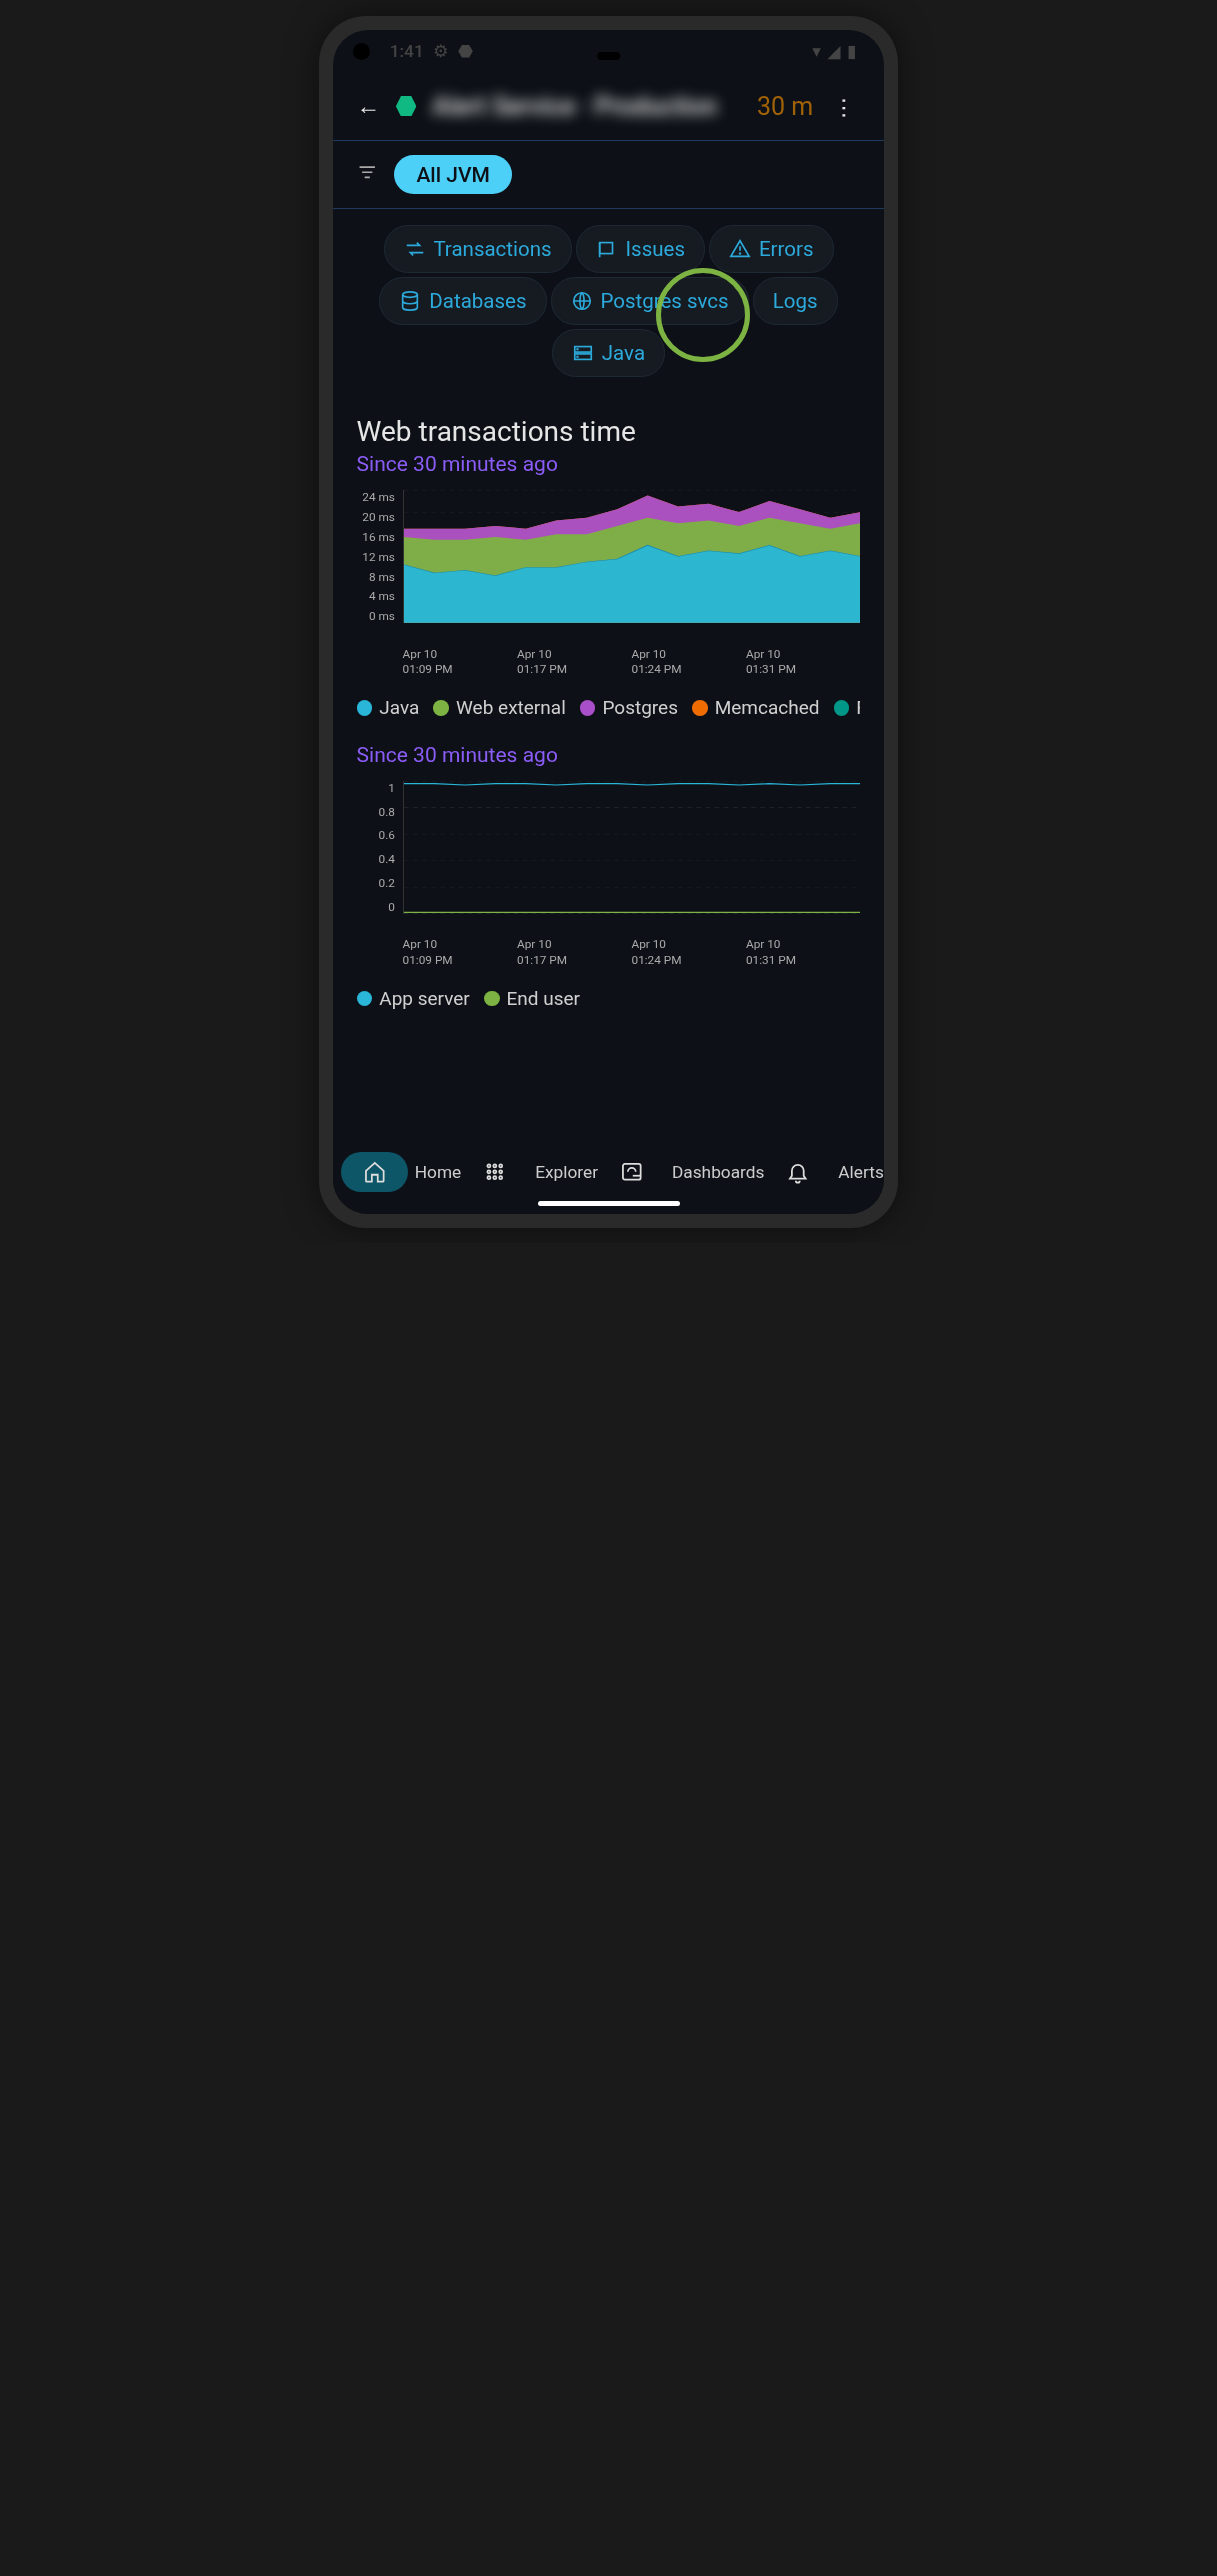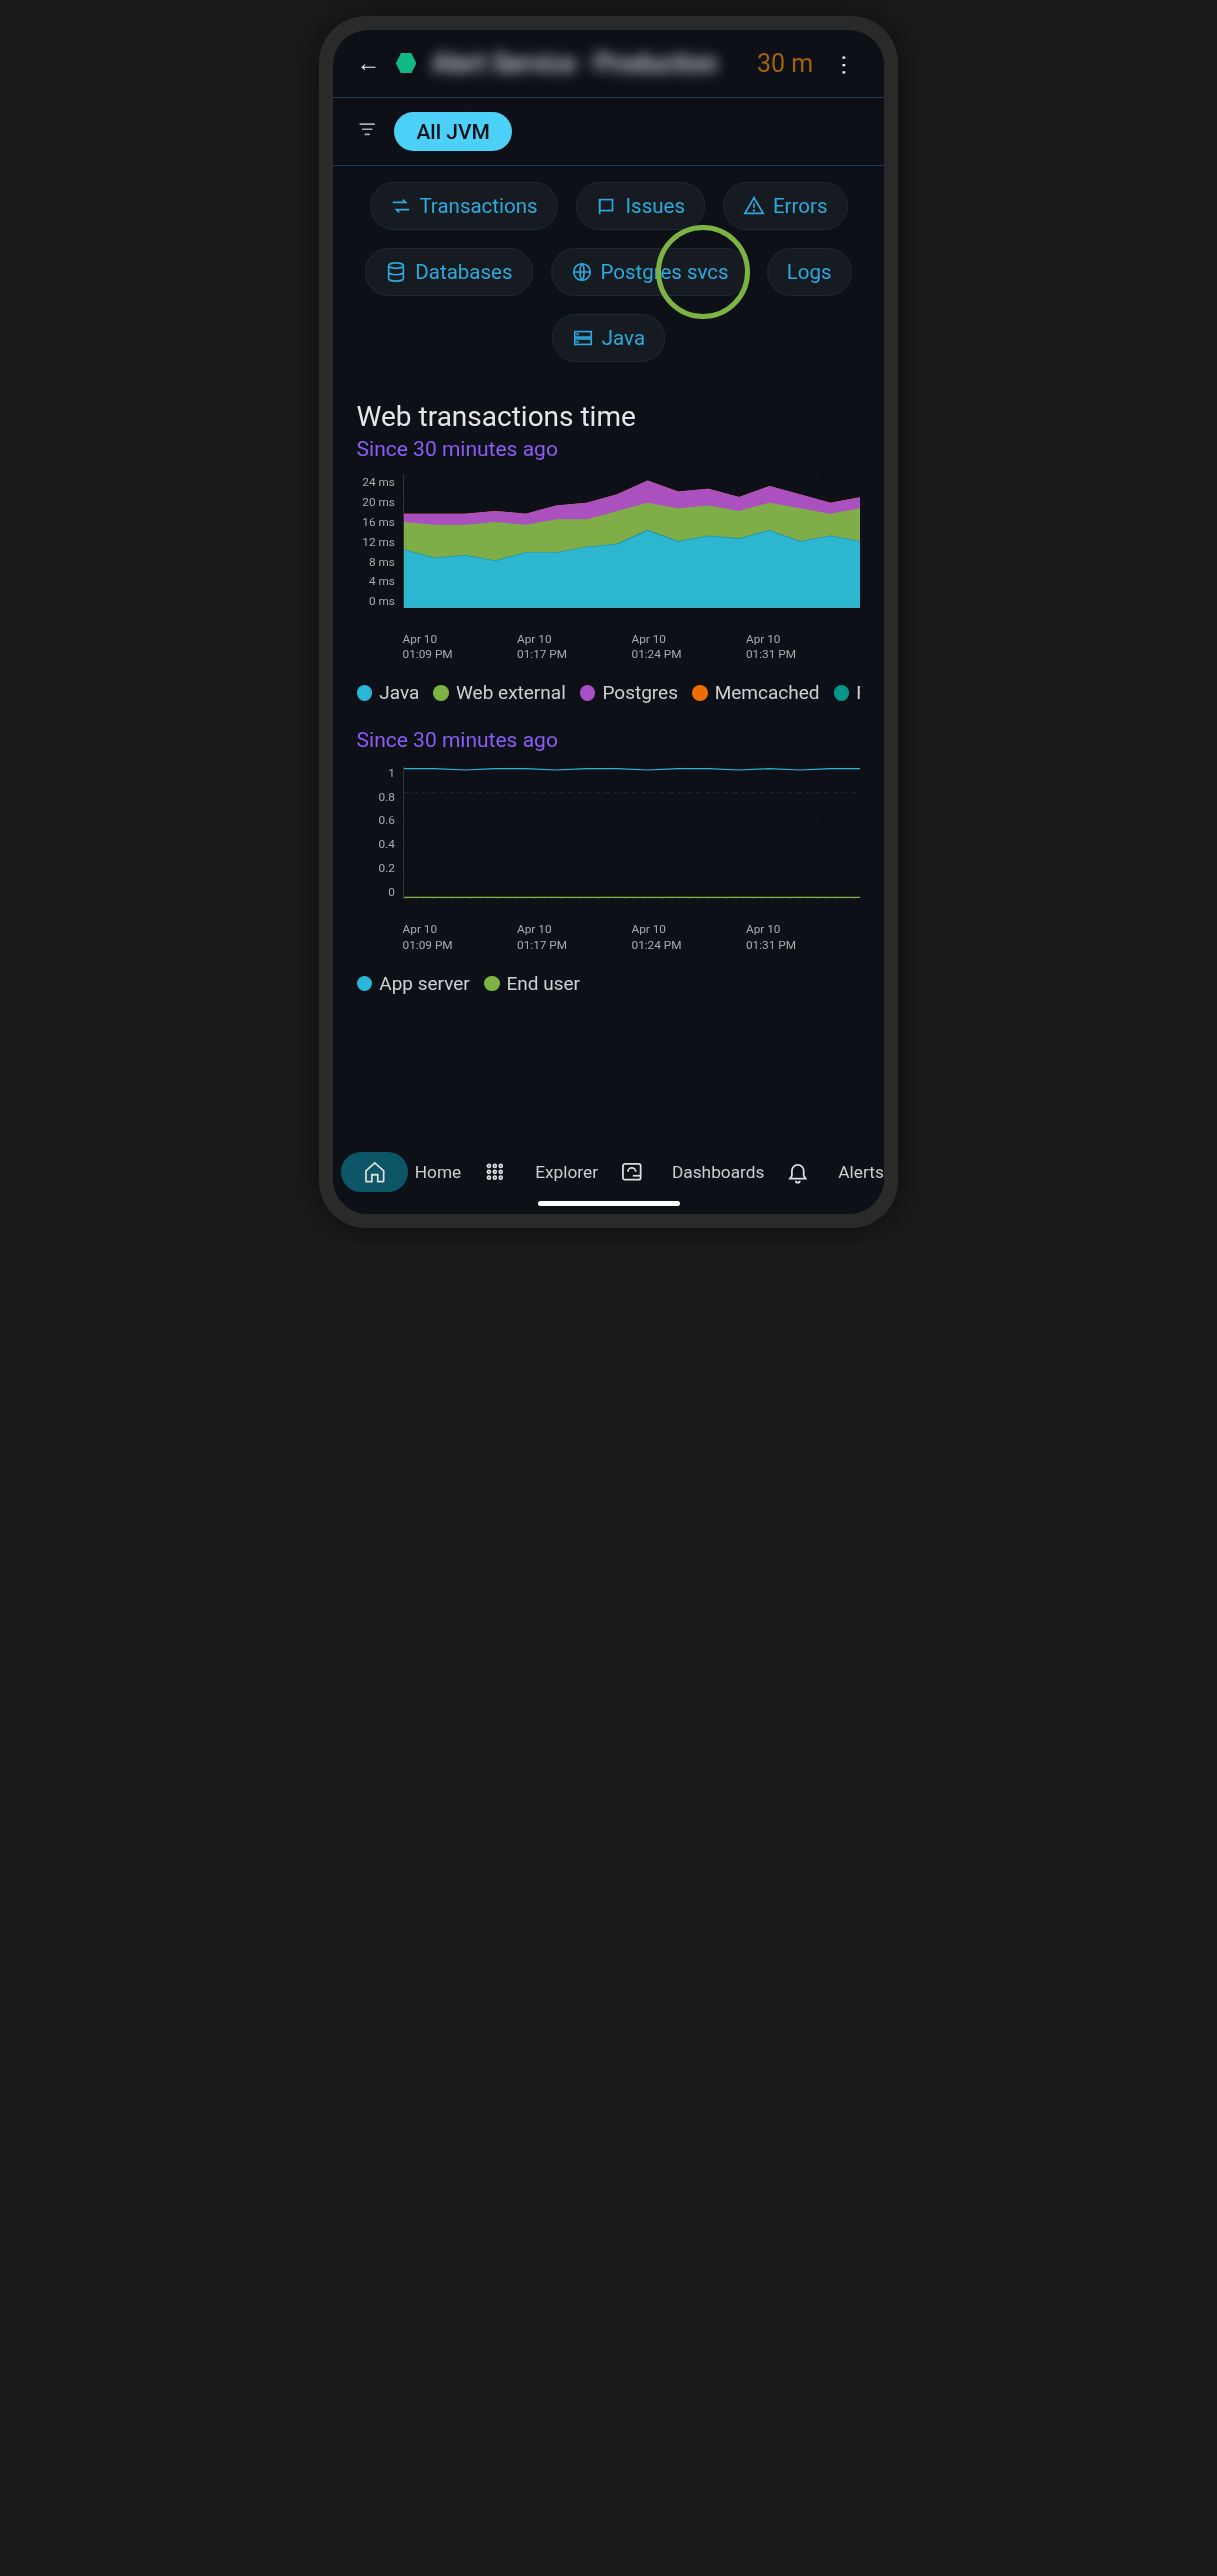--- a/index.html
+++ b/index.html
@@ -114,21 +114,21 @@
   color: #0d1117;
   padding: 7.9px 22px;
   border-radius: 20.5px;
   font-size: 21px;
   font-weight: 500;
 }
 .chips-area {
   padding: 15.7px 23.6px 7.9px;
   display: flex;
   flex-wrap: wrap;
-  gap: 18px;
+  gap: 4px;
   justify-content: center;
   position: relative;
   align-items: center;
 }
 .chip {
   display: flex;
   align-items: center;
   gap: 7.9px;
   background: #161b22;
   color: #2caadb;
@@ -249,20 +249,34 @@
   background: #fff;
   border-radius: 3.1px;
 }
 </style>
 </head>
 <body>
 
 <div class="phone-frame">
   <div class="phone-screen">
 
+    <div class="status-bar">
+      <div class="camera"></div>
+      <span class="time">1:41</span>
+      <span class="icons-left">
+        <span>⚙</span>
+        <span>⬣</span>
+      </span>
+      <div class="pill"></div>
+      <span class="icons-right">
+        <span>▾</span>
+        <span>◢</span>
+        <span>▮</span>
+      </span>
+    </div>
 
     <div class="header">
       <span class="back-arrow">←</span>
       <span class="hex-icon"></span>
       <span class="app-title">Alert Service · Production</span>
       <span class="time-range">30 m</span>
       <span class="more-menu">⋯</span>
     </div>
 
     <div class="filter-bar">

